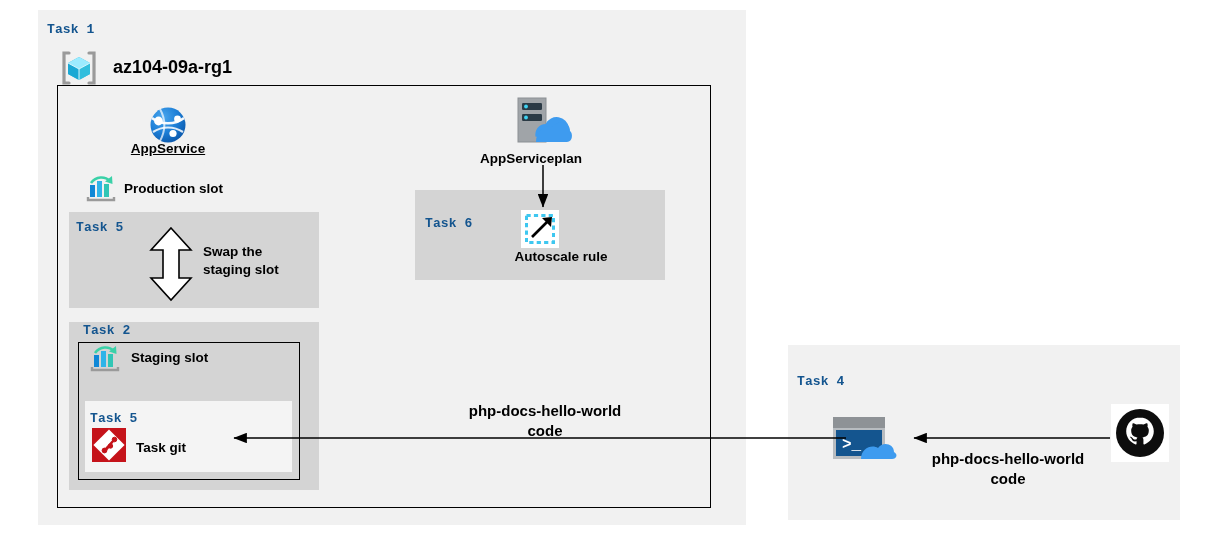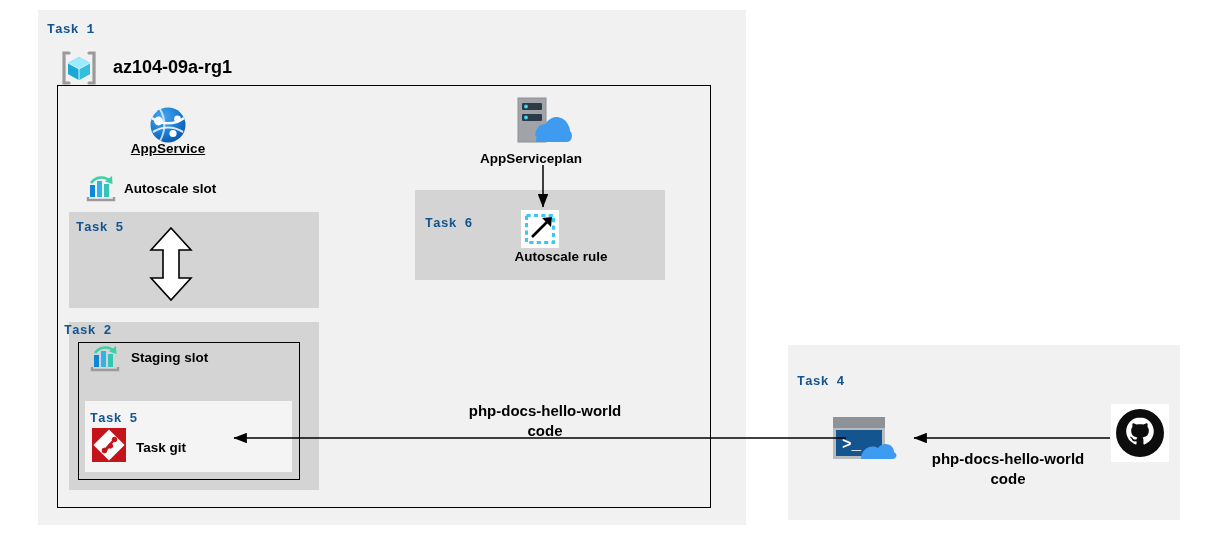--- a/index.html
+++ b/index.html
@@ -152,33 +152,35 @@
   <span class="icon" style="left:86px; top:175px;">
     <svg width="32" height="30" viewBox="0 0 32 30">
       <rect x="4" y="10" width="5" height="12" fill="#0f87d6"></rect>
       <rect x="11" y="6" width="5" height="16" fill="#2fb4e8"></rect>
       <rect x="18" y="9" width="5" height="13" fill="#31c6b5"></rect>
       <path d="M5 8 C10 1, 19 1, 24 6" fill="none" stroke="#3ad1a8" stroke-width="2.6"></path>
       <polygon points="26,1 26.5,9 19,6.5" fill="#3ad1a8"></polygon>
       <path d="M2 22 L2 25 L28 25 L28 22" fill="none" stroke="#9a9a9a" stroke-width="2.4"></path>
     </svg>
   </span>
-  <div class="node-label" style="left:124px; top:181px;">Autoscale slot</div>
+  <div class="node-label" style="left:124px; top:181px;">Production slot</div>
 
   <div class="box box-task5"></div>
   <div class="task-label" style="left:76px; top:220px;">Task 5</div>
 
   <span class="icon" style="left:144px; top:226px;">
     <svg width="54" height="76" viewBox="0 0 54 76">
       <polygon points="27,2 47,24 35,24 35,52 47,52 27,74 7,52 19,52 19,24 7,24" fill="#ffffff" stroke="#000000" stroke-width="1.6" stroke-linejoin="miter"></polygon>
     </svg>
   </span>
+  <div class="node-label" style="left:203px; top:243px; line-height:1.35; white-space:pre-line;">Swap the
+staging slot</div>
 
   <div class="box box-task2"></div>
-  <div class="task-label" style="left:64px; top:323px;">Task 2</div>
+  <div class="task-label" style="left:83px; top:323px;">Task 2</div>
   <div class="box box-task2-inner"></div>
 
   <span class="icon" style="left:90px; top:345px;">
     <svg width="32" height="30" viewBox="0 0 32 30">
       <rect x="4" y="10" width="5" height="12" fill="#0f87d6"></rect>
       <rect x="11" y="6" width="5" height="16" fill="#2fb4e8"></rect>
       <rect x="18" y="9" width="5" height="13" fill="#31c6b5"></rect>
       <path d="M5 8 C10 1, 19 1, 24 6" fill="none" stroke="#3ad1a8" stroke-width="2.6"></path>
       <polygon points="26,1 26.5,9 19,6.5" fill="#3ad1a8"></polygon>
       <path d="M2 22 L2 25 L28 25 L28 22" fill="none" stroke="#9a9a9a" stroke-width="2.4"></path>

